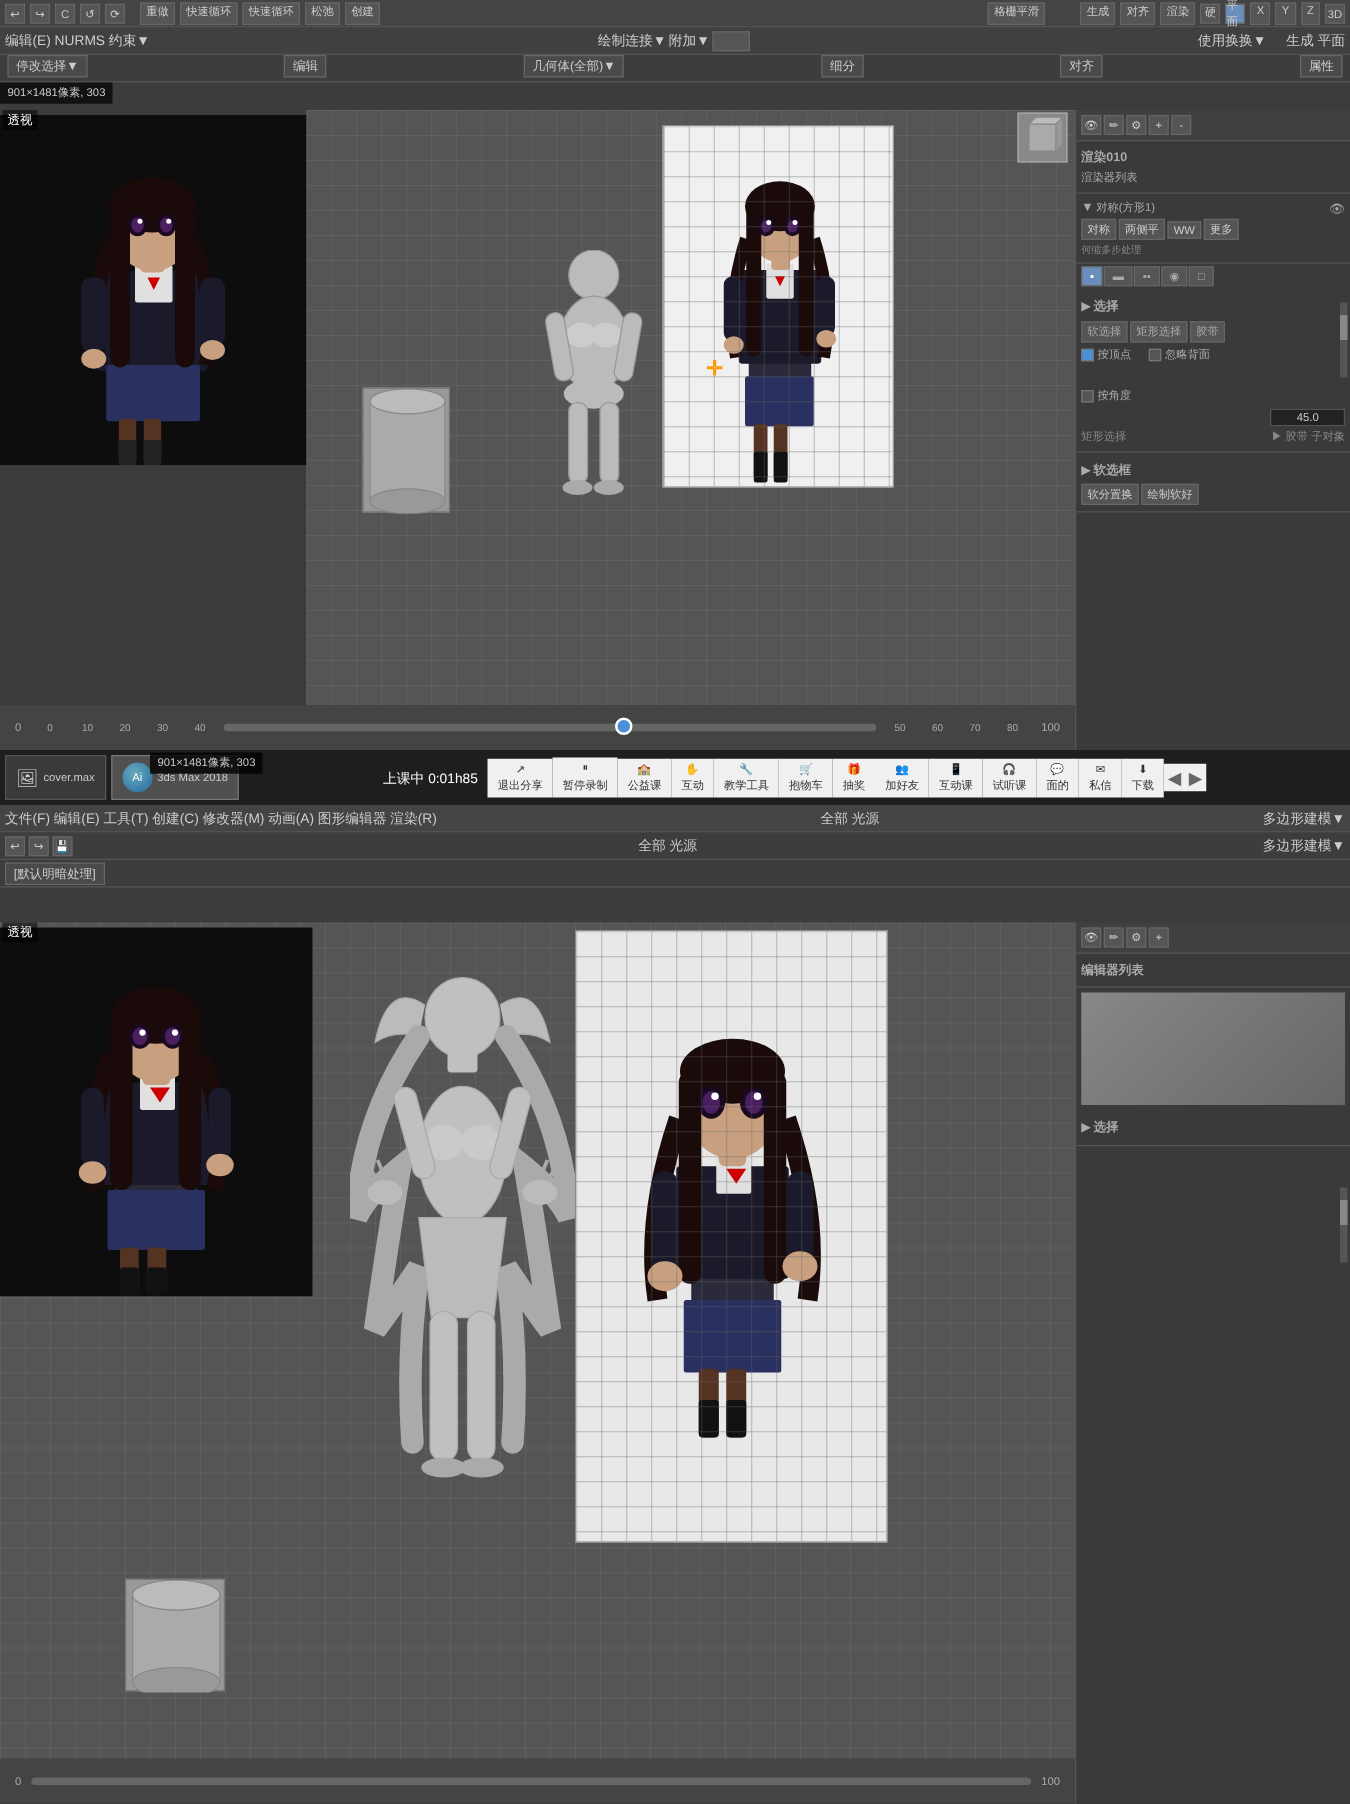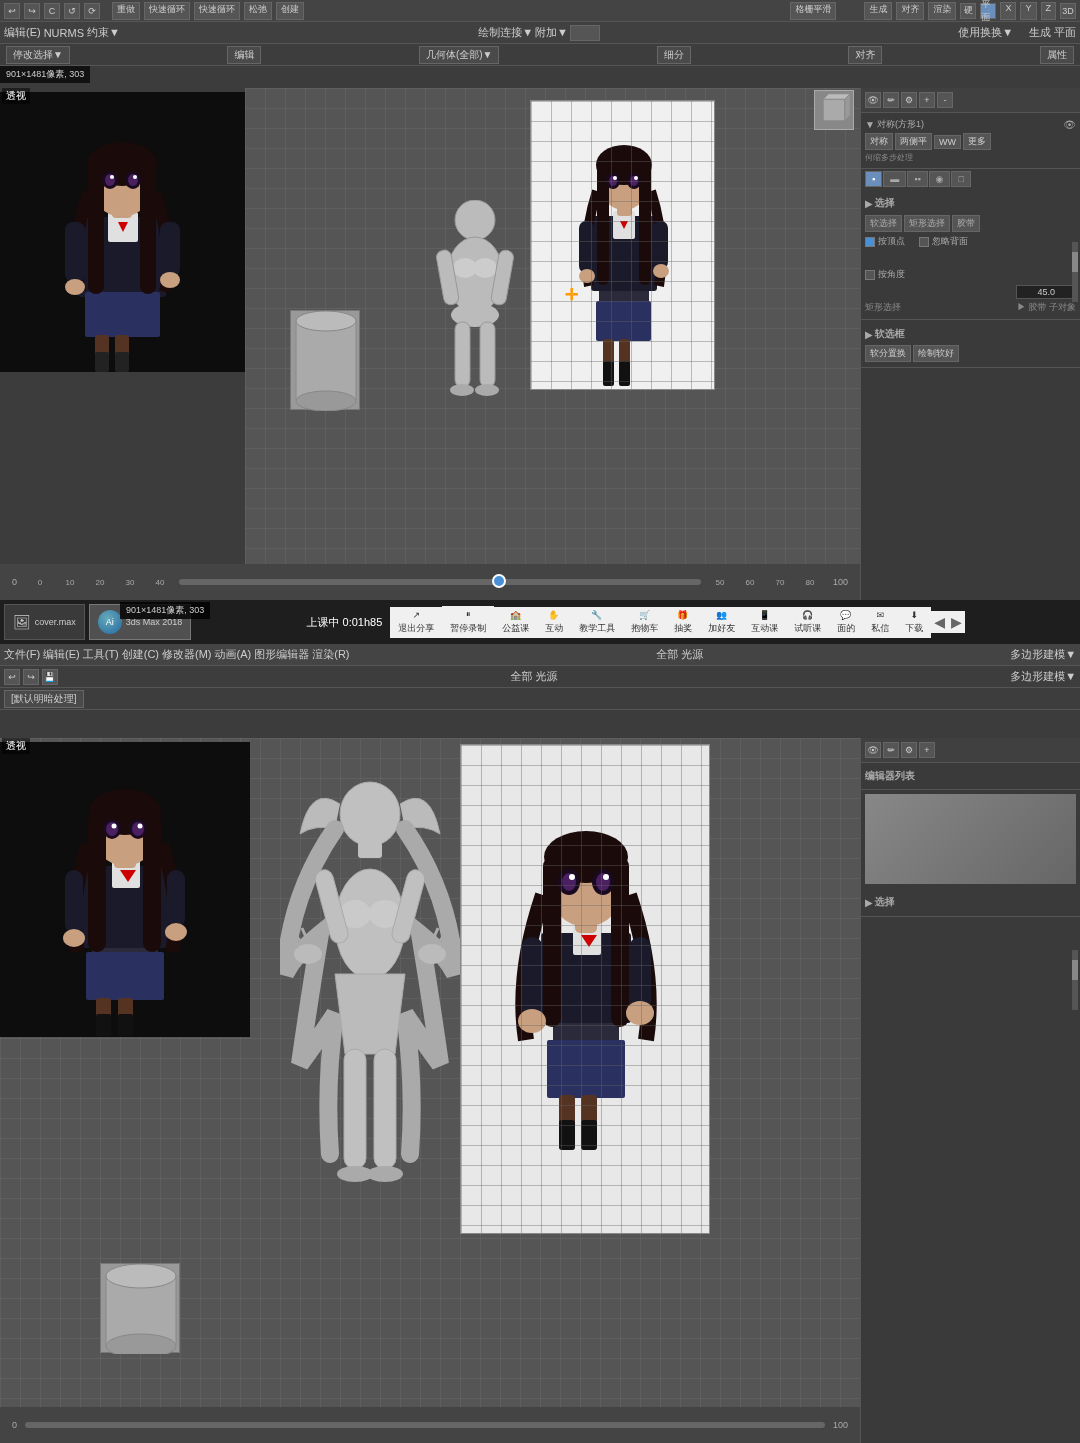--- a/index.html
+++ b/index.html
@@ -67,21 +67,21 @@
       gap: 3px;
       border-bottom: 1px solid #555;
     }
 
     
     .toolbar-third {
       width: 100%;
       height: 22px;
       background: #3d3d3d;
       display: flex;
-      align-items: center;
+      align-items: flex-start;
       padding: 0 6px;
       gap: 6px;
       border-bottom: 1px solid #555;
     }
     .toolbar-label {
       background: #4a4a4a;
       border: 1px solid #666;
       padding: 1px 6px;
       font-size: 10px;
       color: #ccc;
@@ -834,20 +834,26 @@
   <div class="right-panel-top">
 
     <div class="panel-icons-row">
       <span class="toolbar-icon">👁</span>
       <span class="toolbar-icon">✏</span>
       <span class="toolbar-icon">⚙</span>
       <span class="toolbar-icon">+</span>
       <span class="toolbar-icon">-</span>
     </div>
 
+    <div class="panel-section">
+      <div class="panel-header">渲染010</div>
+      <div class="panel-row">
+        <span class="panel-label-sm">渲染器列表</span>
+      </div>
+    </div>
 
     <div class="panel-section">
       <div class="panel-row">
         <span class="expand-arrow">▼</span>
         <span class="panel-label-sm">对称(方形1)</span>
         <span class="expand-arrow" style="margin-left:auto;">👁</span>
       </div>
       <div class="panel-row">
         <span class="panel-btn">对称</span>
         <span class="panel-btn">两侧平</span>

